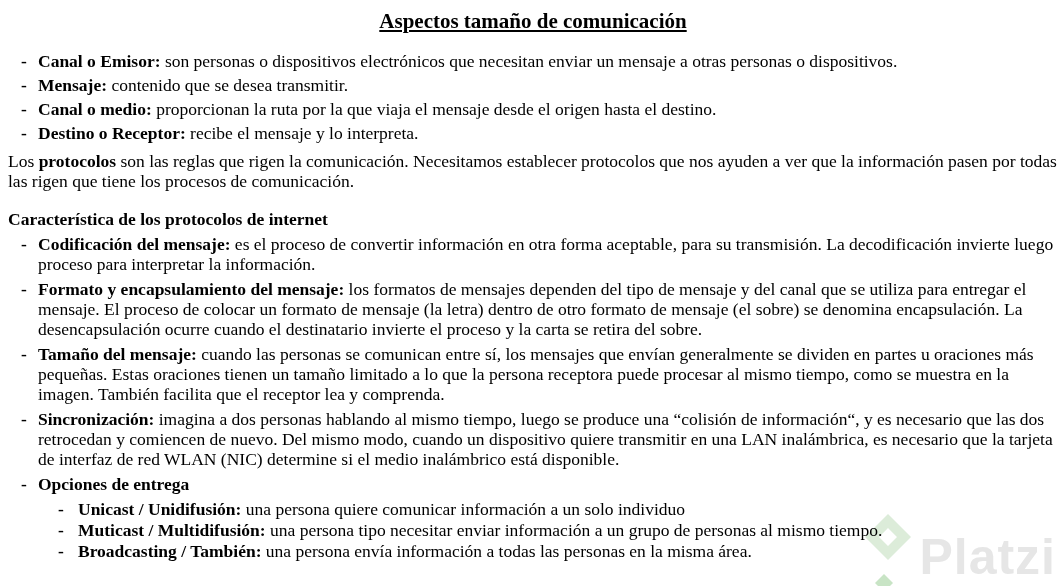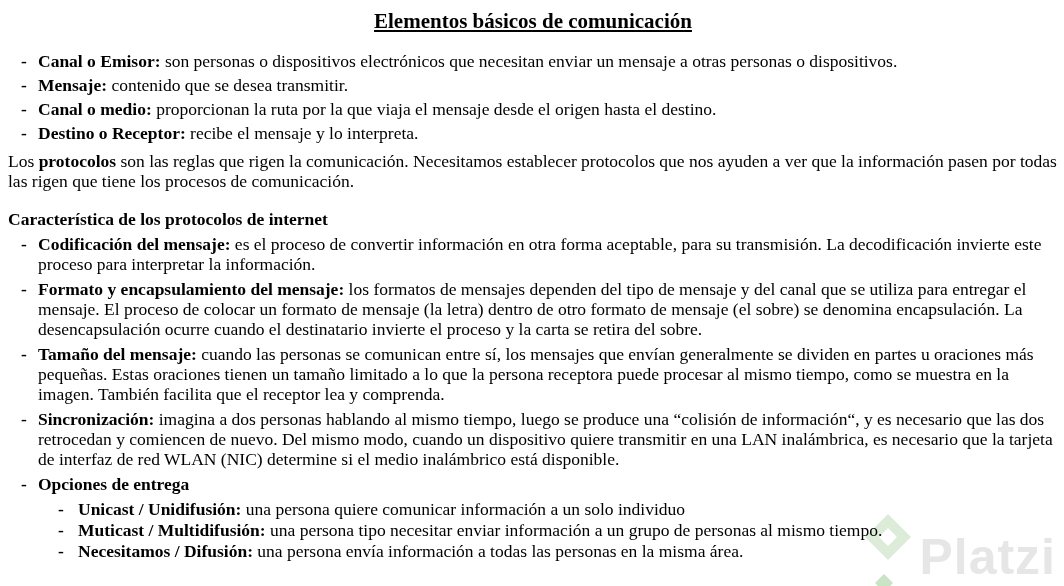--- a/index.html
+++ b/index.html
@@ -40,21 +40,21 @@
   <svg class="wm-logo" width="54" height="88" viewBox="0 0 54 88">
     <path fill-rule="evenodd" d="M25,2 L48,25 L25,48 L2,25 Z M25,16 L34,25 L25,34 L16,25 Z" fill="#dcecd9"></path>
     <path d="M21,62 L30,71 L21,80 L12,71 Z" fill="#c8e4c5"></path>
   </svg>
   <div class="wm-text">Platzi</div>
 </div>
 
 <div class="content">
 
   <div class="title-wrap">
-    <span class="t">Elementos básicos de comunicación</span>
+    <span class="t">Aspectos tamaño de comunicación</span>
   </div>
 
 
   <div class="list l1">
     <div class="item">
       <span class="dash">-</span>
       <span class="lead">Canal o Emisor:</span><span> son personas o dispositivos electrónicos que necesitan enviar un mensaje a otras personas o dispositivos.</span>
     </div>
     <div class="item">
       <span class="dash">-</span>
@@ -72,21 +72,21 @@
 
   <div class="para">
     <span>Los </span><span class="lead">protocolos</span><span> son las reglas que rigen la comunicación. Necesitamos establecer protocolos que nos ayuden a ver que la información pasen por todas las rigen que tiene los procesos de comunicación.</span>
   </div>
 
   <div class="h sec2-h">Característica de los protocolos de internet</div>
 
   <div class="list l2">
     <div class="item">
       <span class="dash">-</span>
-      <span class="lead">Codificación del mensaje:</span><span> es el proceso de convertir información en otra forma aceptable, para su transmisión. La decodificación invierte este proceso para interpretar la información.</span>
+      <span class="lead">Codificación del mensaje:</span><span> es el proceso de convertir información en otra forma aceptable, para su transmisión. La decodificación invierte luego proceso para interpretar la información.</span>
     </div>
     <div class="item">
       <span class="dash">-</span>
       <span class="lead">Formato y encapsulamiento del mensaje:</span><span> los formatos de mensajes dependen del tipo de mensaje y del canal que se utiliza para entregar el mensaje. El proceso de colocar un formato de mensaje (la letra) dentro de otro formato de mensaje (el sobre) se denomina encapsulación. La desencapsulación ocurre cuando el destinatario invierte el proceso y la carta se retira del sobre.</span>
     </div>
     <div class="item">
       <span class="dash">-</span>
       <span class="lead">Tamaño del mensaje:</span><span> cuando las personas se comunican entre sí, los mensajes que envían generalmente se dividen en partes u oraciones más pequeñas. Estas oraciones tienen un tamaño limitado a lo que la persona receptora puede procesar al mismo tiempo, como se muestra en la imagen. También facilita que el receptor lea y comprenda.</span>
     </div>
     <div class="item">
@@ -102,18 +102,18 @@
       <div class="item">
         <span class="dash">-</span>
         <span class="lead">Unicast / Unidifusión:</span><span> una persona quiere comunicar información a un solo individuo</span>
       </div>
       <div class="item">
         <span class="dash">-</span>
         <span class="lead">Muticast / Multidifusión:</span><span> una persona tipo necesitar enviar información a un grupo de personas al mismo tiempo.</span>
       </div>
       <div class="item">
         <span class="dash">-</span>
-        <span class="lead">Necesitamos / Difusión:</span><span> una persona envía información a todas las personas en la misma área.</span>
+        <span class="lead">Broadcasting / También:</span><span> una persona envía información a todas las personas en la misma área.</span>
       </div>
     </div>
   </div>
 
 </div>
 
 </body></html>

